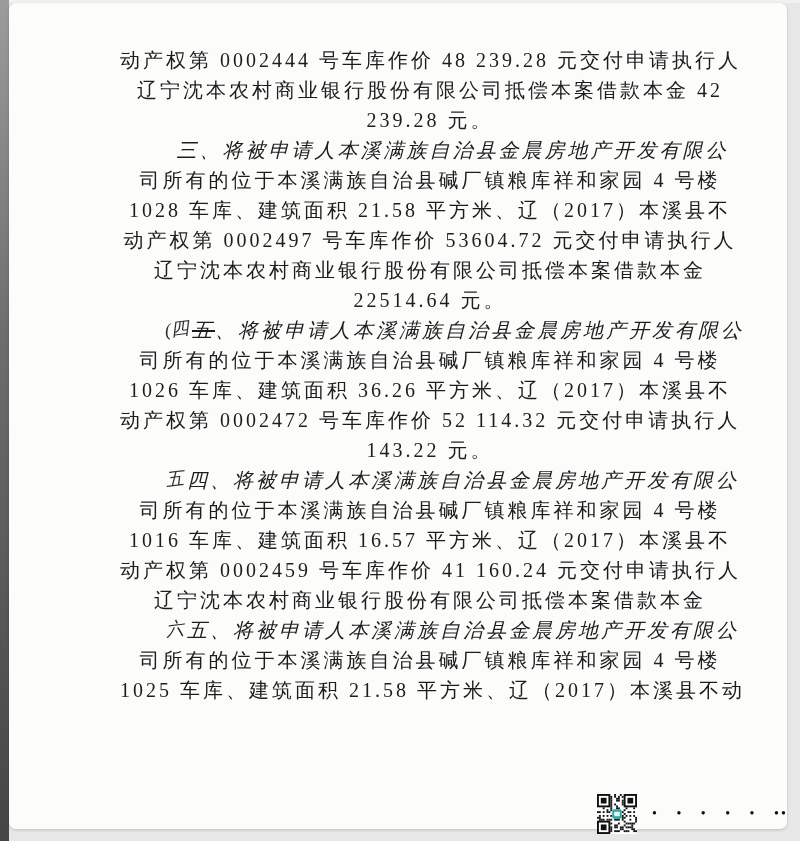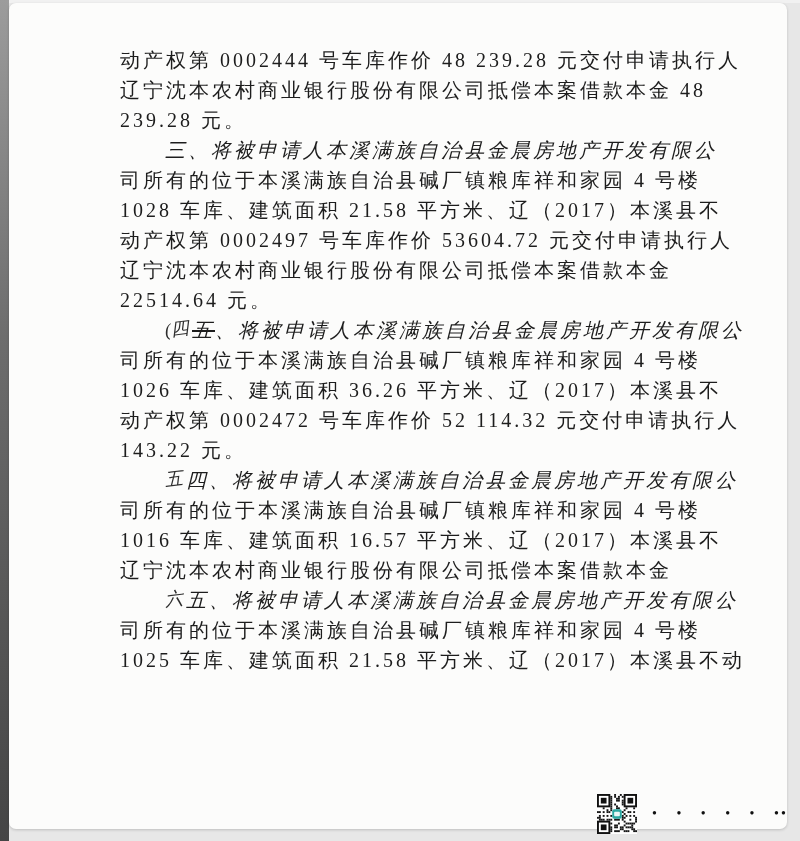--- a/index.html
+++ b/index.html
@@ -23,21 +23,21 @@
     position: absolute; left: 9px; top: 3px;
     width: 778px; height: 826px;
     background: #fcfcfb;
     border-radius: 7px;
     box-shadow: 0 1px 3px rgba(0,0,0,0.18);
   }
   .content {
     position: absolute; left: 111px; top: 42px;
     width: 620px;
   }
-  .paragraph { margin: 0; }
+  .paragraph { margin: 0; text-align: center; }
   .line {
     height: 30px; line-height: 30px;
     white-space: nowrap;
     font-size: 20px;
     letter-spacing: 3px;
     color: #1d1d1d;
   }
   .line.indent { padding-left: 45px; font-style: italic; }
   .hw {
     display: inline-block;
@@ -64,21 +64,21 @@
 </head>
 <body>
 
 <div class="scan-edge-top"></div>
 <div class="scan-edge-left"></div>
 
 <div class="paper">
   <div class="content">
       <div class="paragraph">
         <div class="line"><span>动产权第 0002444 号车库作价 48 239.28 元交付申请执行人</span></div>
-        <div class="line"><span>辽宁沈本农村商业银行股份有限公司抵偿本案借款本金 48</span></div>
+        <div class="line"><span>辽宁沈本农村商业银行股份有限公司抵偿本案借款本金 42</span></div>
         <div class="line"><span>239.28 元。</span></div>
       </div>
       <div class="paragraph">
         <div class="line indent"><span>三、将被申请人本溪满族自治县金晨房地产开发有限公</span></div>
         <div class="line"><span>司所有的位于本溪满族自治县碱厂镇粮库祥和家园 4 号楼</span></div>
         <div class="line"><span>1028 车库、建筑面积 21.58 平方米、辽（2017）本溪县不</span></div>
         <div class="line"><span>动产权第 0002497 号车库作价 53604.72 元交付申请执行人</span></div>
         <div class="line"><span>辽宁沈本农村商业银行股份有限公司抵偿本案借款本金</span></div>
         <div class="line"><span>22514.64 元。</span></div>
       </div>
@@ -86,20 +86,21 @@
         <div class="line indent"><span class="hw">(四</span><span class="struck">五</span><span>、将被申请人本溪满族自治县金晨房地产开发有限公</span></div>
         <div class="line"><span>司所有的位于本溪满族自治县碱厂镇粮库祥和家园 4 号楼</span></div>
         <div class="line"><span>1026 车库、建筑面积 36.26 平方米、辽（2017）本溪县不</span></div>
         <div class="line"><span>动产权第 0002472 号车库作价 52 114.32 元交付申请执行人</span></div>
         <div class="line"><span>143.22 元。</span></div>
       </div>
       <div class="paragraph">
         <div class="line indent"><span class="hw">五</span><span>四、将被申请人本溪满族自治县金晨房地产开发有限公</span></div>
         <div class="line"><span>司所有的位于本溪满族自治县碱厂镇粮库祥和家园 4 号楼</span></div>
         <div class="line"><span>1016 车库、建筑面积 16.57 平方米、辽（2017）本溪县不</span></div>
+        <div class="line"><span>动产权第 0002459 号车库作价 41 160.24 元交付申请执行人</span></div>
         <div class="line"><span>辽宁沈本农村商业银行股份有限公司抵偿本案借款本金</span></div>
       </div>
       <div class="paragraph">
         <div class="line indent"><span class="hw">六</span><span>五、将被申请人本溪满族自治县金晨房地产开发有限公</span></div>
         <div class="line"><span>司所有的位于本溪满族自治县碱厂镇粮库祥和家园 4 号楼</span></div>
         <div class="line"><span>1025 车库、建筑面积 21.58 平方米、辽（2017）本溪县不动</span></div>
       </div>
     </div>
   <div class="footer">
     <svg class="qr" id="qr-svg" viewBox="0 0 42 42">

